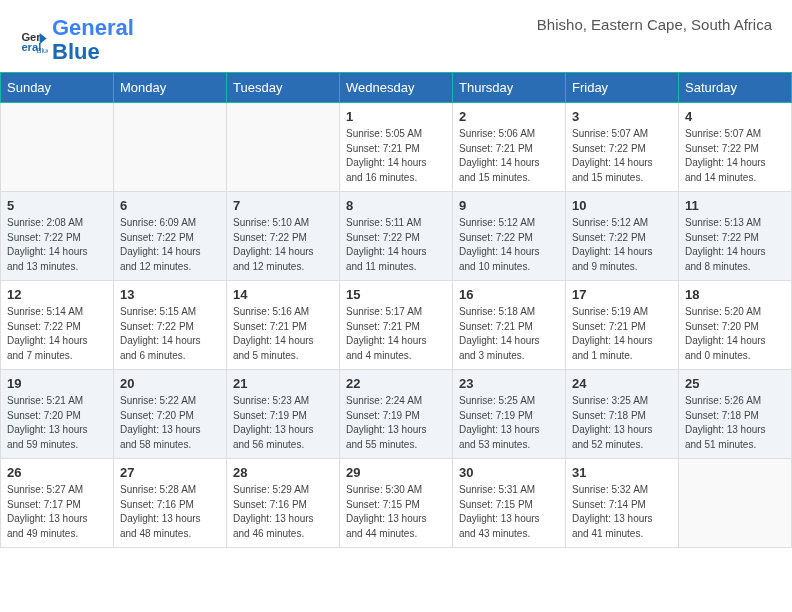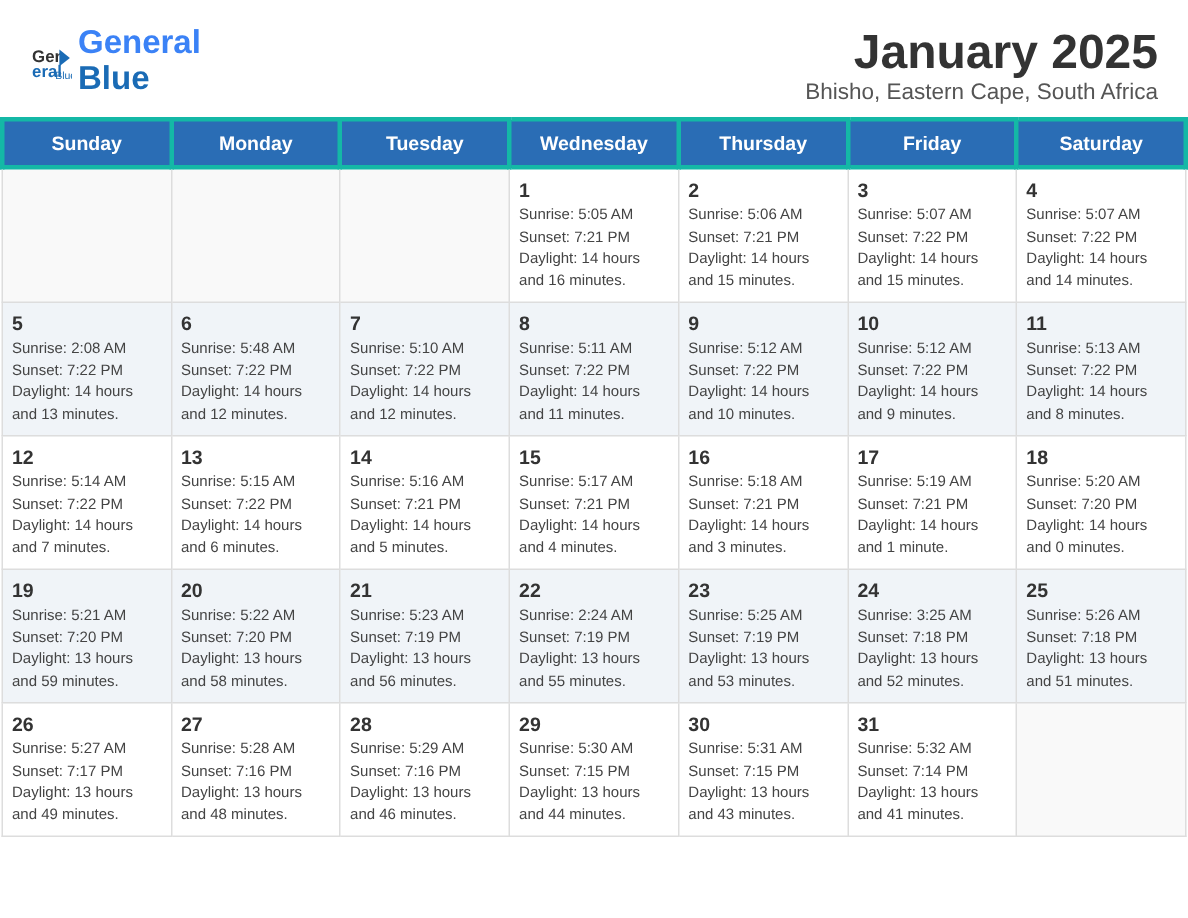--- a/index.html
+++ b/index.html
@@ -46,24 +46,24 @@
     }
     .calendar {
       width: 100%;
       border-collapse: collapse;
       margin: 0;
     }
     .calendar th {
       background: #2a6db5;
       color: #fff;
       font-size: 13px;
-      font-weight: bold;
+      font-weight: normal;
       padding: 7px 6px;
-      text-align: center;
-      border: 3px solid #14b8a6;
+      text-align: left;
+      border: 1px solid #14b8a6;
     }
     .calendar td {
       vertical-align: top;
       padding: 6px 6px 6px 6px;
       border: 1px solid #ddd;
       font-size: 10.5px;
       color: #333;
       background: #fff;
       width: 113px;
       min-height: 85px;
@@ -101,21 +101,20 @@
     <div style="line-height:1.1">
       <div class="logo-text">
         <span class="logo-general">General</span>
       </div>
       <div class="logo-text">
         <span class="logo-blue">Blue</span>
       </div>
     </div>
   </div>
   <div class="title-section">
-    <div class="main-title">January 2025</div>
     <div class="subtitle">Bhisho, Eastern Cape, South Africa</div>
   </div>
 </div>
 
 <table class="calendar">
   <thead>
     <tr>
     <th>Sunday</th>
         <th>Monday</th>
         <th>Tuesday</th>
@@ -162,21 +161,21 @@
       <tr class="row-alt">
         <td>
           <span class="day-number">5</span>
           <div class="day-detail">Sunrise: 2:08 AM
 Sunset: 7:22 PM
 Daylight: 14 hours
 and 13 minutes.</div>
         </td>
         <td>
           <span class="day-number">6</span>
-          <div class="day-detail">Sunrise: 5:48 AM
+          <div class="day-detail">Sunrise: 6:09 AM
 Sunset: 7:22 PM
 Daylight: 14 hours
 and 12 minutes.</div>
         </td>
         <td>
           <span class="day-number">7</span>
           <div class="day-detail">Sunrise: 5:10 AM
 Sunset: 7:22 PM
 Daylight: 14 hours
 and 12 minutes.</div>

